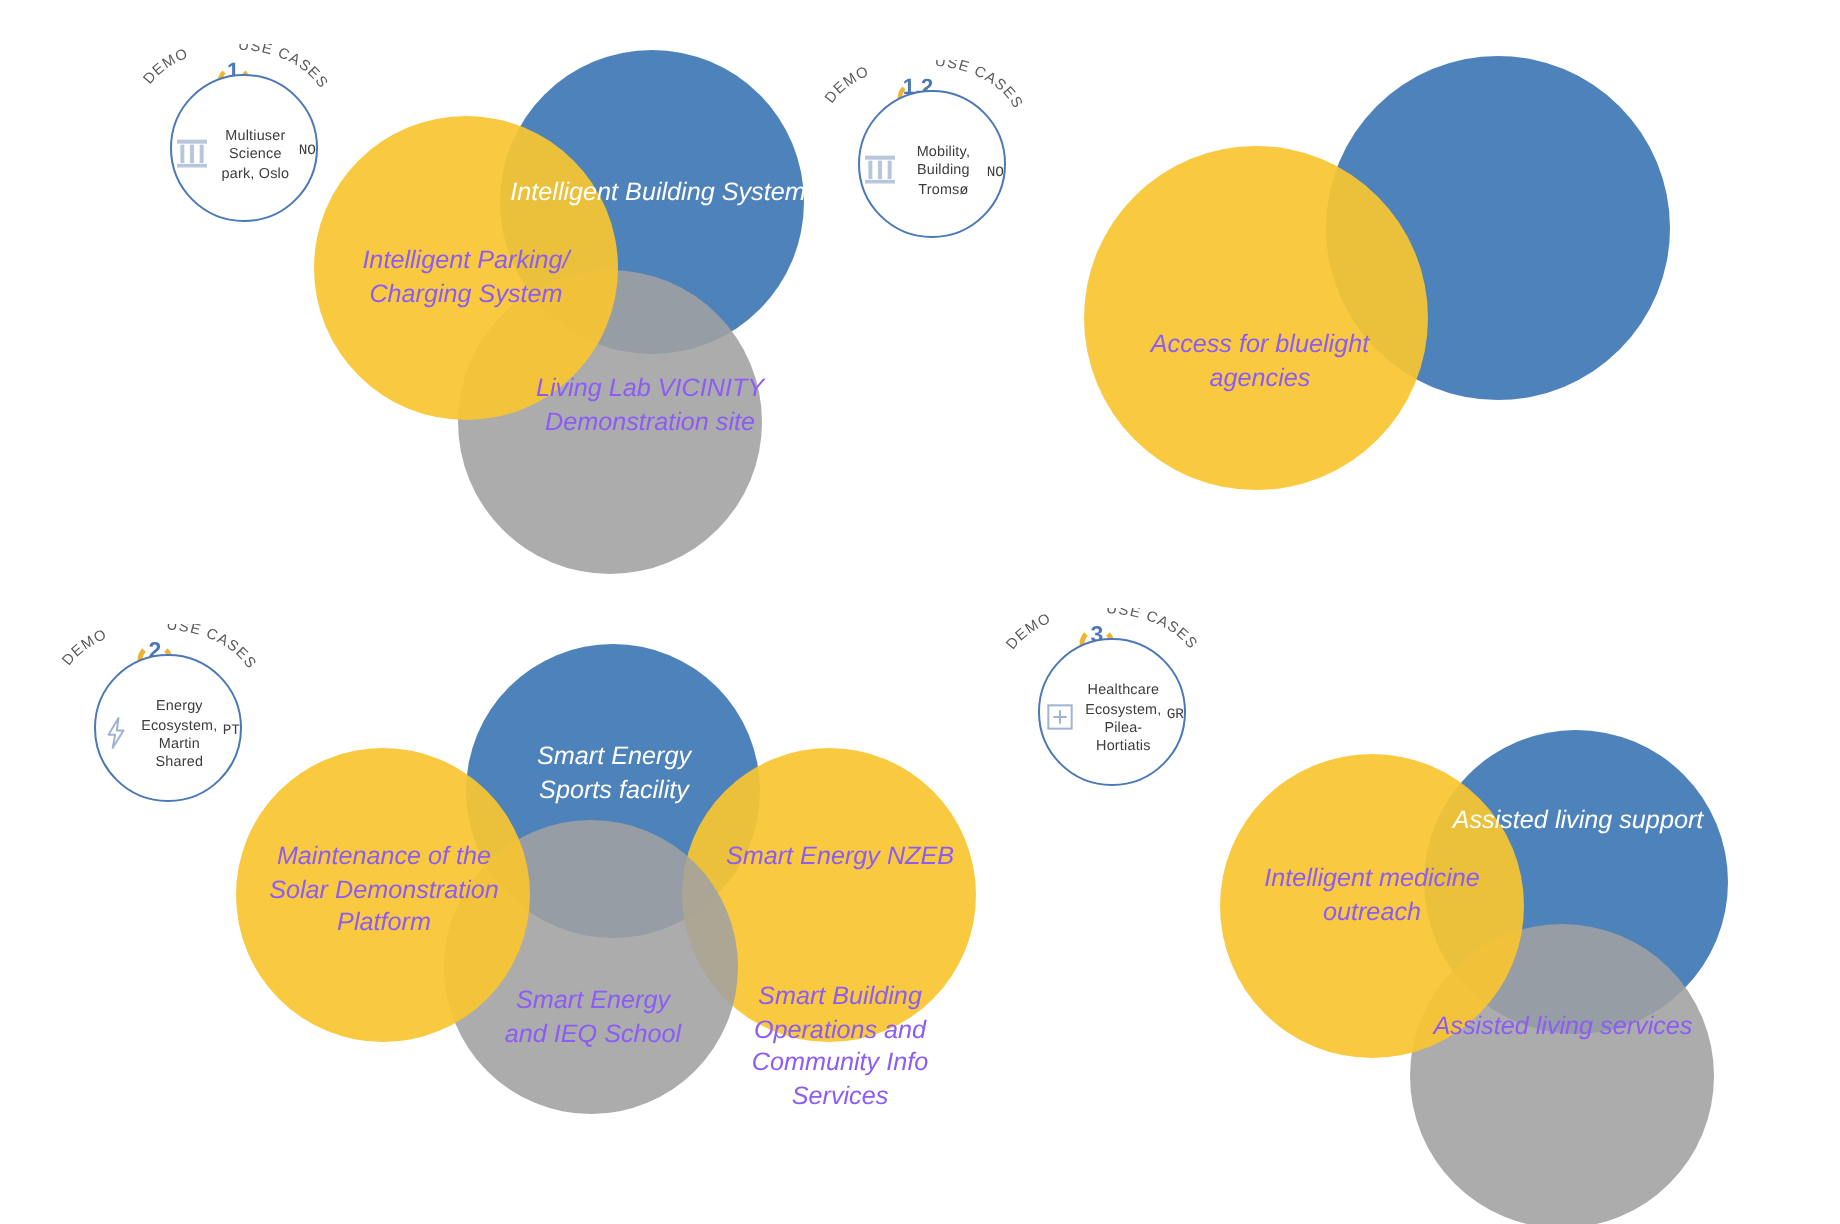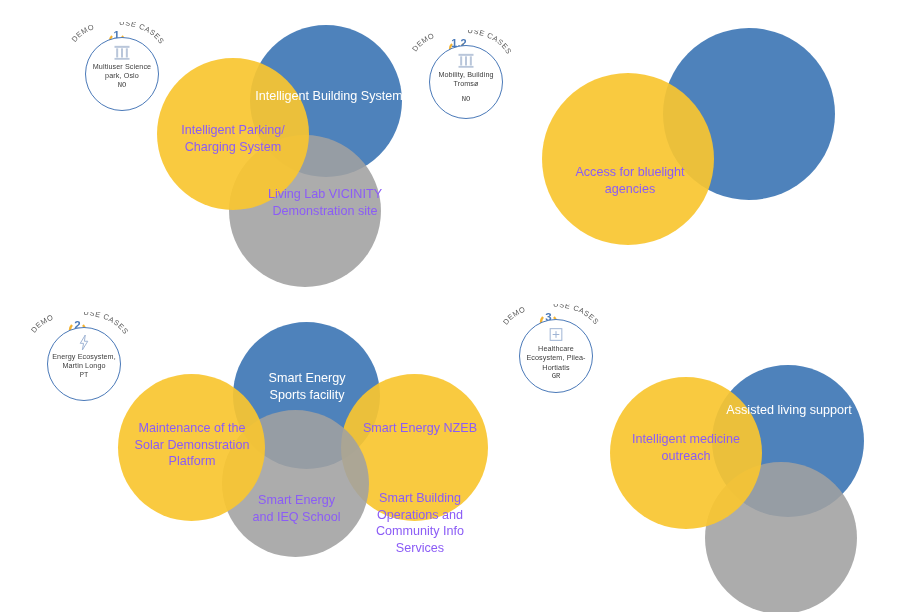--- a/index.html
+++ b/index.html
@@ -41,21 +41,21 @@
     position: absolute;
     left: 22px;
     top: 15px;
     width: 74px;
     height: 74px;
     border: 1.4px solid #4a79b8;
     border-radius: 50%;
     background: #ffffff;
     box-sizing: border-box;
     display: flex;
-    flex-direction: column;
+    flex-direction: row;
     align-items: center;
     justify-content: flex-start;
     padding-top: 6px;
   }
   .badge-icon {
     width: 20px;
     height: 17px;
     margin-bottom: 1px;
     display: block;
     flex: 0 0 auto;
@@ -72,20 +72,21 @@
     font-size: 7.2px;
     line-height: 9.4px;
     text-align: center;
     color: #3c3c3c;
     font-family: Liberation Mono, monospace;
   }
 
   
   .venn-group {
     position: absolute;
+    font-style: italic;
   }
   .circ {
     position: absolute;
     border-radius: 50%;
   }
   .circ.yellow { background: rgba(249, 197, 48, 0.92); }
   .circ.blue   { background: rgba(59, 116, 180, 0.90); }
   .circ.gray   { background: rgba(160, 160, 160, 0.88); }
 
   .vlabel {
@@ -230,34 +231,35 @@
         <path d="M 47,13 a 7.5,7.5 0 1 0 11,0" fill="none" stroke="#F2B233" stroke-width="2.4"></path>
         <text x="52.5" y="17" font-family="Liberation Sans, sans-serif" font-size="11.5" font-weight="bold" fill="#4A79B8" text-anchor="middle">2</text>
       </svg>
     </div>
     <div class="badge-circle">
       <svg class="badge-icon" viewBox="0 0 24 20">
         <path d="M13.5 1 L7.5 11 L11.5 11 L10 19 L16.5 8.5 L12.5 8.5 Z" fill="none" stroke="#9fb4d4" stroke-width="1.2" stroke-linejoin="round"></path>
       </svg>
       <div class="badge-lines">Energy
 Ecosystem,
-Martin Longo</div>
+Martin Shared</div>
       <div class="badge-country">PT</div>
     </div>
   </div>
 
   <div class="venn-group" style="left:460px; top:290px; width:460px; height:322px;">
 
     <div class="circ blue" style="left:252px; top:75px;  width:152px; height:152px;"></div>
     <div class="circ gray" style="left:245px; top:172px; width:152px; height:152px;"></div>
     <div class="circ yellow" style="left:150px; top:87px;  width:152px; height:152px;"></div>
 
     <div class="vlabel light" style="left:253px; top:112px; width:152px;">Assisted living support</div>
     <div class="vlabel" style="left:152px; top:141px; width:148px;">Intelligent medicine
 outreach</div>
+    <div class="vlabel" style="left:240px; top:215px; width:163px;">Assisted living services</div>
   </div>
 
   <div class="badge" style="left:497px; top:304px;">
     <div class="badge-arc">
       <svg width="108" height="26" viewBox="0 0 108 26" xmlns="http://www.w3.org/2000/svg">
         <path id="arcpath4" d="M 8,24 A 48,30 0 0 1 100,24" fill="none" stroke="none"></path>
         <text font-family="Liberation Sans, sans-serif" font-size="7.4" fill="#5a5a5a" letter-spacing="0.6">
           <textPath href="#arcpath4" startOffset="3%">DEMO</textPath>
         </text>
         <text font-family="Liberation Sans, sans-serif" font-size="7.4" fill="#5a5a5a" letter-spacing="0.6">

